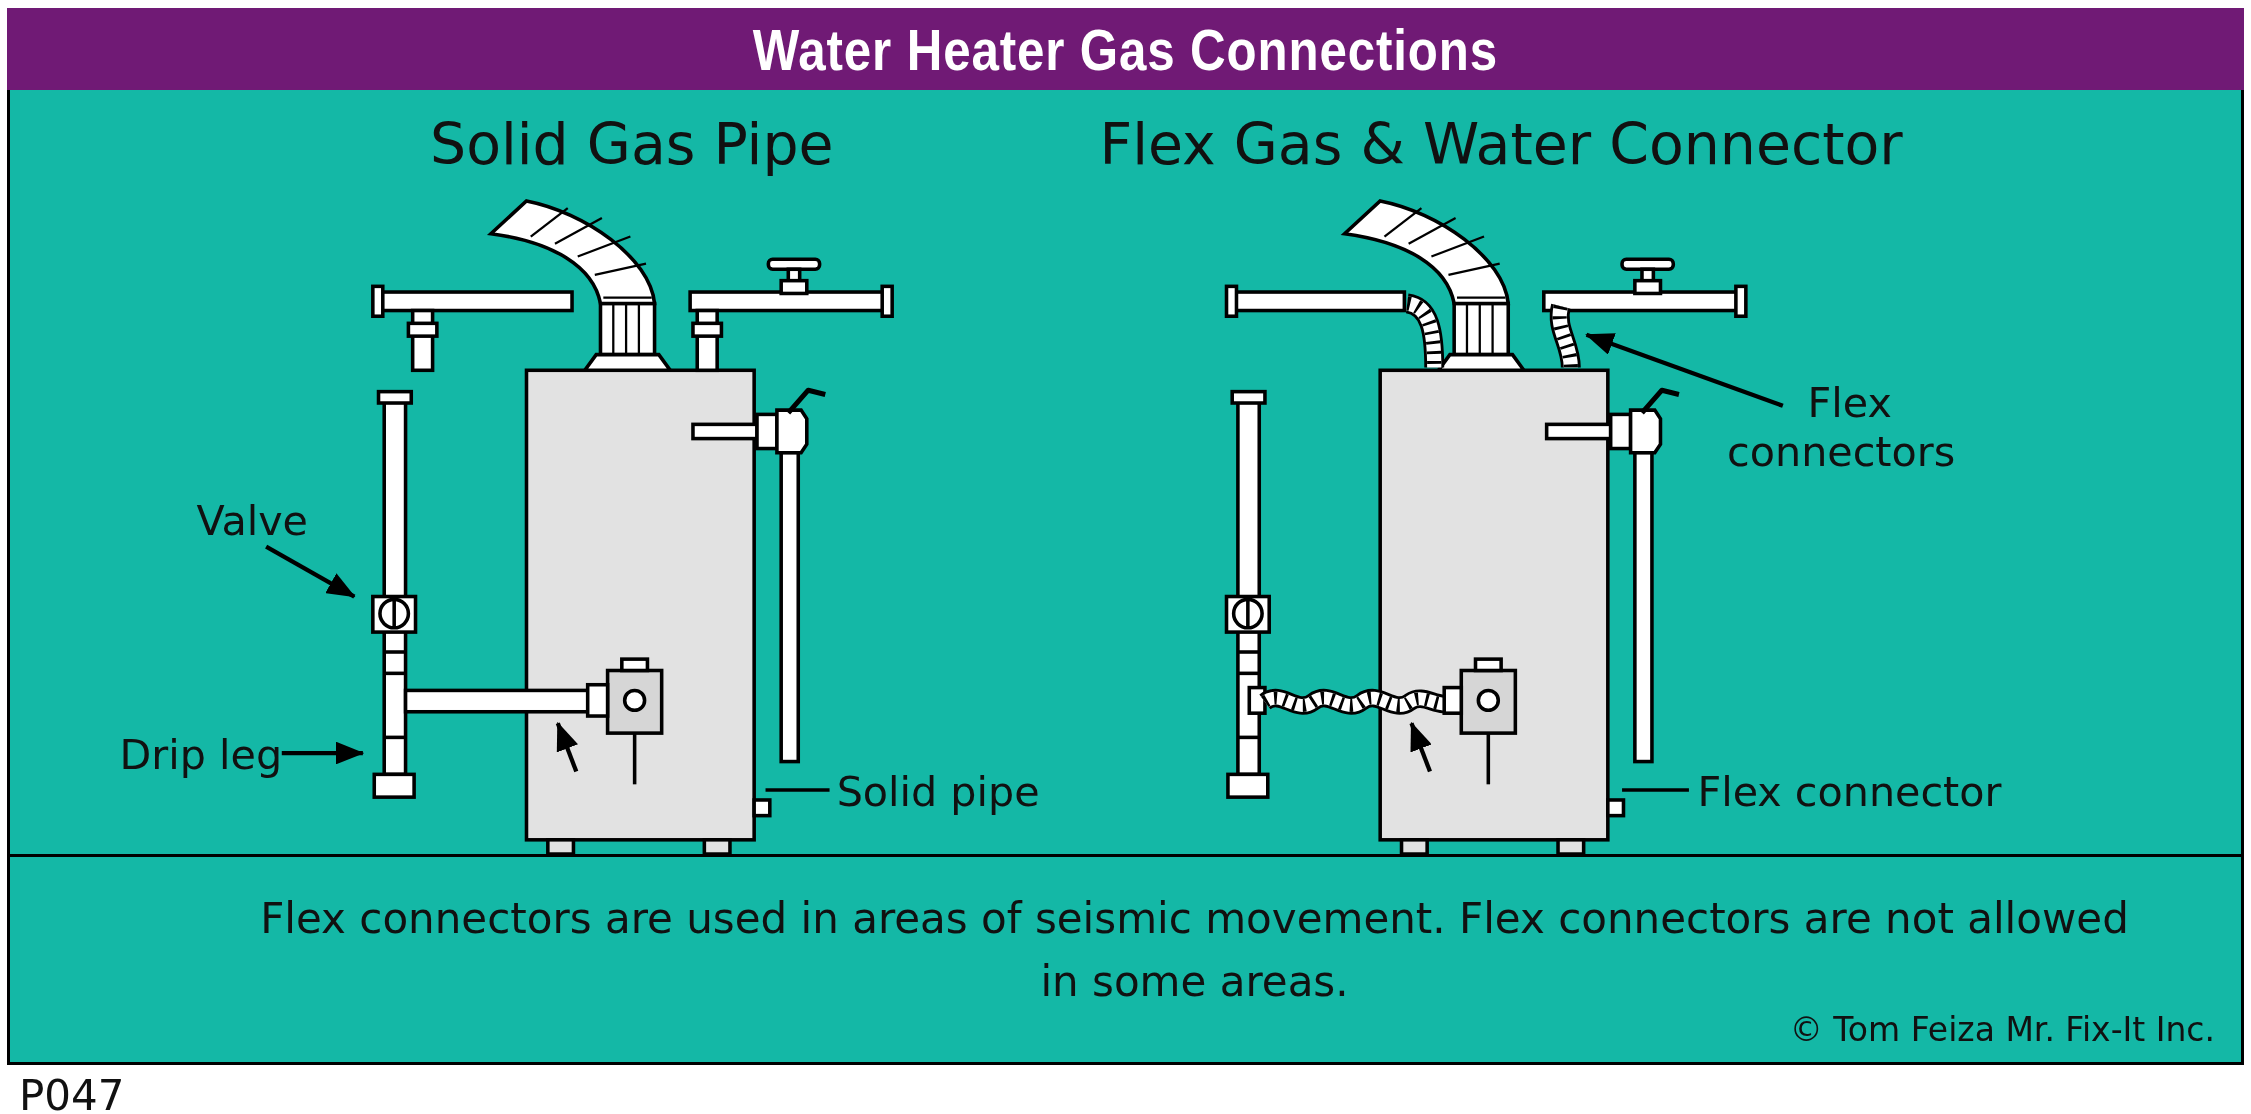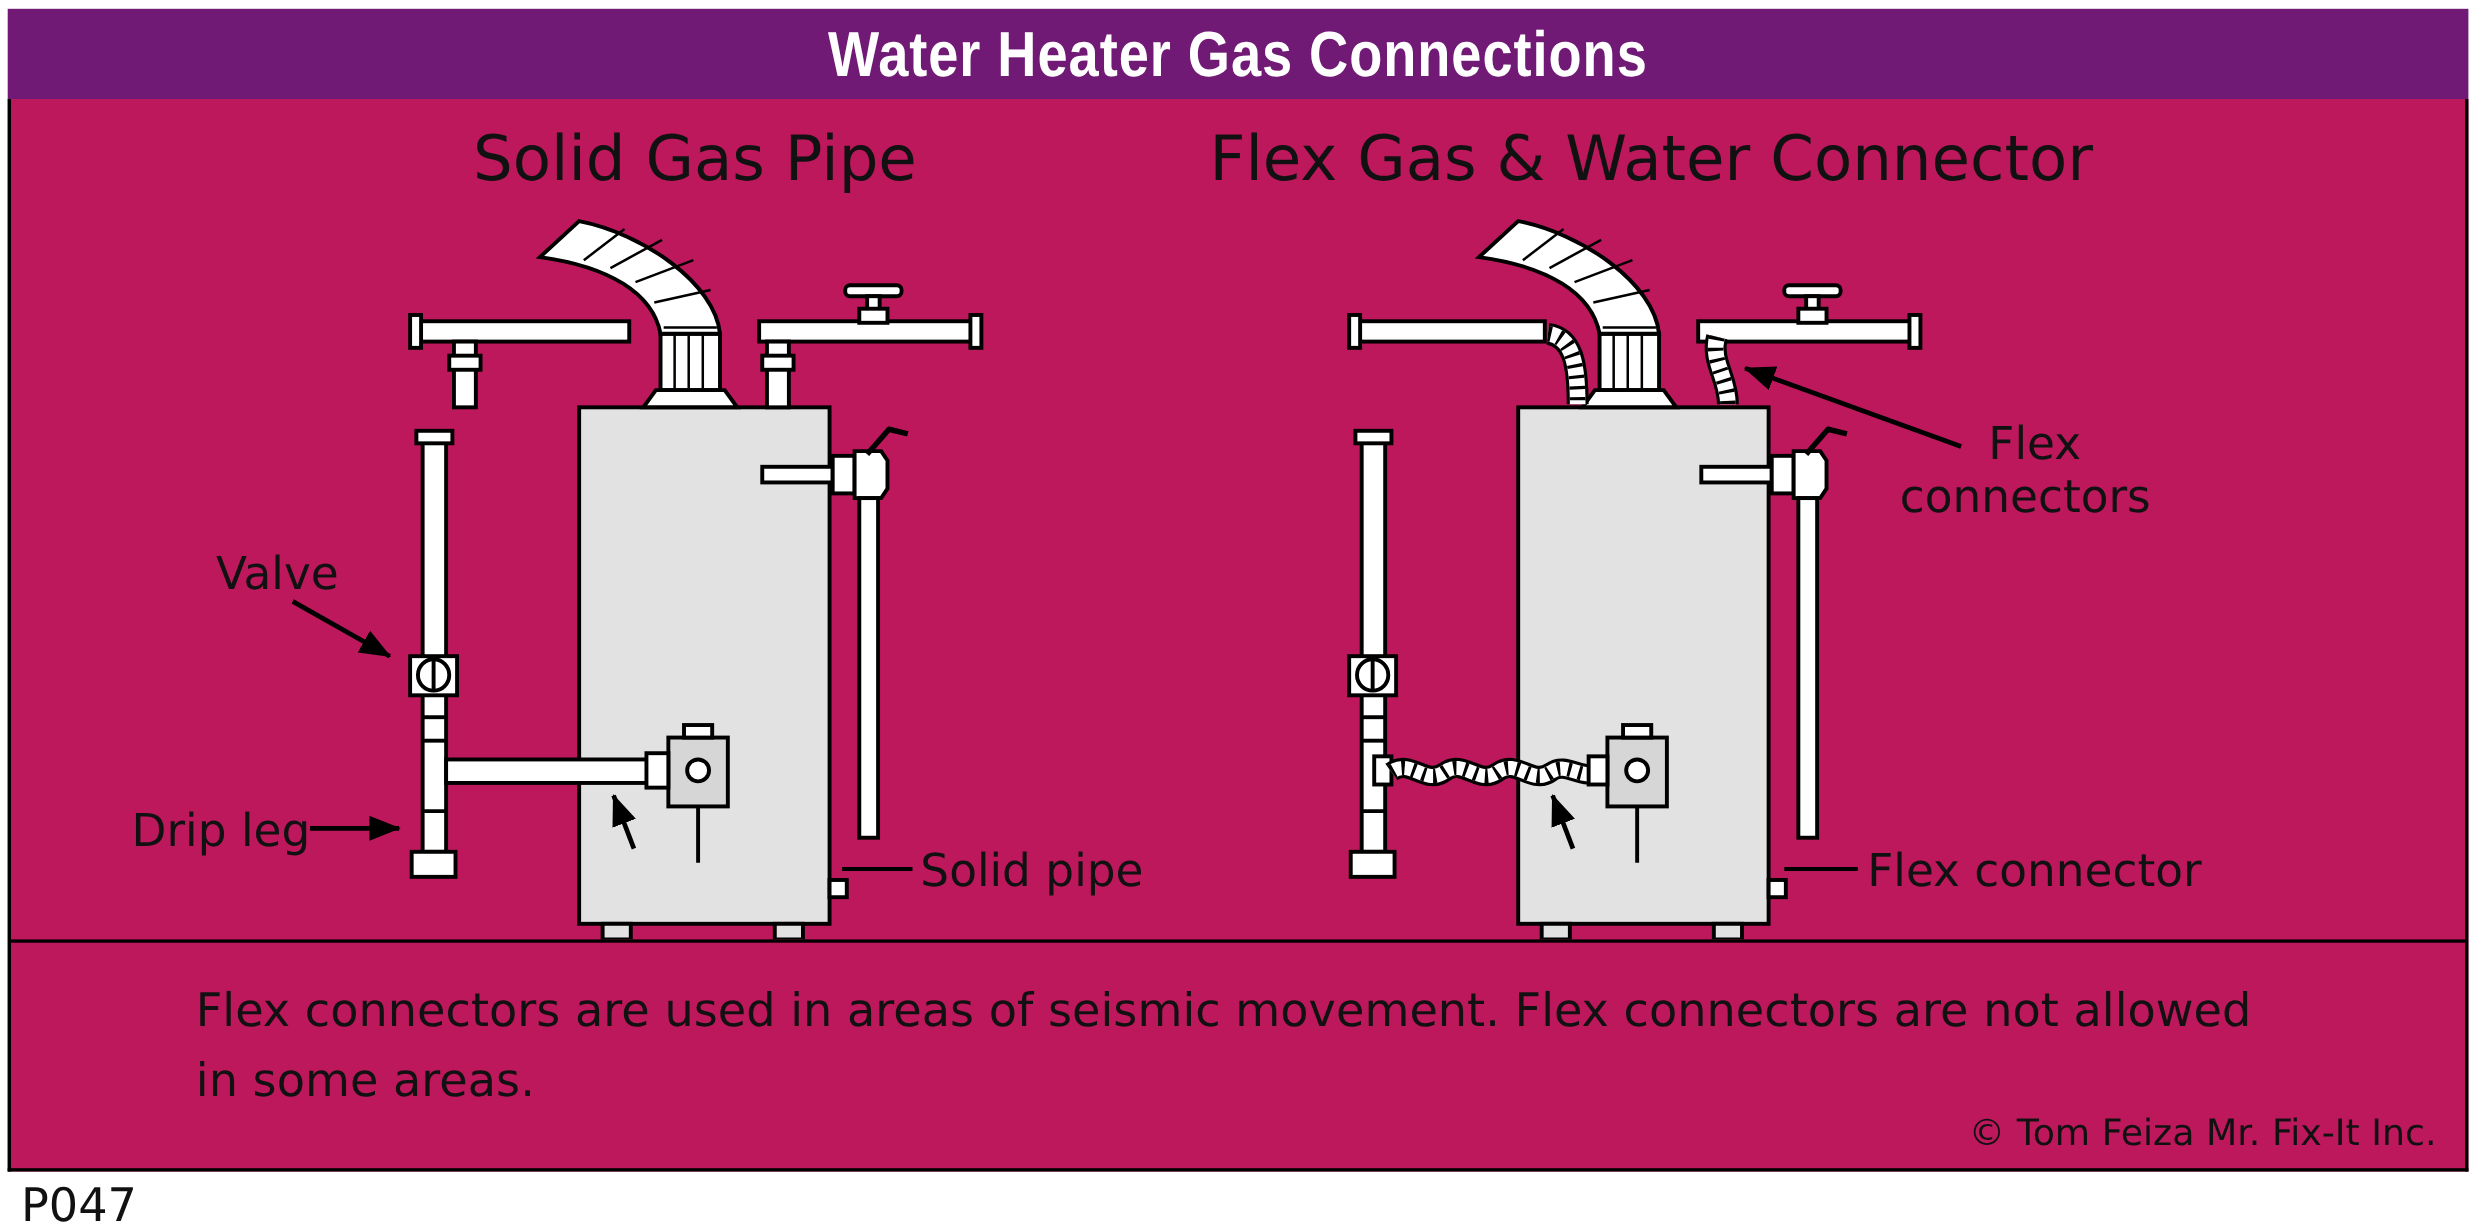--- a/index.html
+++ b/index.html
@@ -9,21 +9,21 @@
   }
   .wrap { padding:8px 7px 0 7px; }
   .title-bar {
     background:#701a75; height:82px;
     display:flex; align-items:center; justify-content:center;
   }
   .title-text {
     color:#fff; font-family:"Liberation Sans", sans-serif; font-weight:bold;
     font-size:58px; transform:scaleX(0.85); white-space:nowrap; letter-spacing:1px;
   }
-  .panel { border:3px solid #000; border-top:none; background:#be185d; }
+  .panel { border:3px solid #000; border-top:none; background:#14b8a6; }
   svg.diagram { display:block; width:100%; height:auto; }
 
   
   .pipe { fill:#fff; stroke:#000; stroke-width:2.5; }
   .tank { fill:#e2e2e2; stroke:#000; stroke-width:2.5; }
   .cv   { fill:#d6d6d6; stroke:#000; stroke-width:2.5; }
   .ln   { stroke:#000; stroke-width:2.5; fill:none; }
   .ln3  { stroke:#000; stroke-width:3.5; fill:none; stroke-linejoin:round; }
   .thin { stroke:#000; stroke-width:1.6; fill:none; }
   .arrow  { stroke:#000; stroke-width:3; fill:none; }
@@ -32,21 +32,21 @@
   .flex-i  { fill:none; stroke:#fff; stroke-width:10; }
   .flex-r  { fill:none; stroke:#000; stroke-width:10; stroke-dasharray:2 5; }
   .flex-o2 { fill:none; stroke:#000; stroke-width:13; }
   .flex-i2 { fill:none; stroke:#fff; stroke-width:9; }
   .flex-r2 { fill:none; stroke:#000; stroke-width:9; stroke-dasharray:2 5; }
   .lbl     { font-family:"DejaVu Sans", sans-serif; font-size:29px; fill:#111; }
   .heading { font-family:"DejaVu Sans", sans-serif; font-size:40px; fill:#111; }
 
   .caption {
     position:relative; border-top:3px solid #000; height:208px; box-sizing:border-box;
-    padding:30px 30px 0 168px; font-size:42px; line-height:1.5;
+    padding:30px 30px 0 168px; font-size:42px; line-height:1.5;text-align:center;
   }
   .copyright { position:absolute; right:26px; bottom:8px; font-size:33px; }
   .figure-code { font-size:42px; padding:6px 0 0 12px; }
 </style>
 </head>
 <body>
 
 <div class="wrap">
 
   <div class="title-bar">

